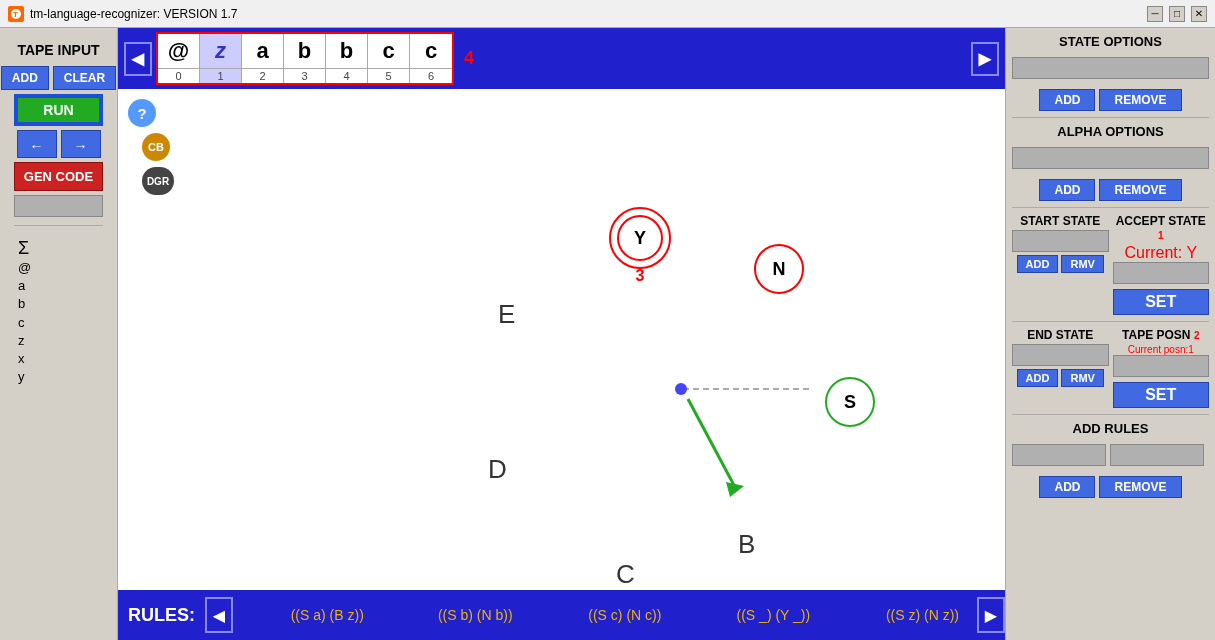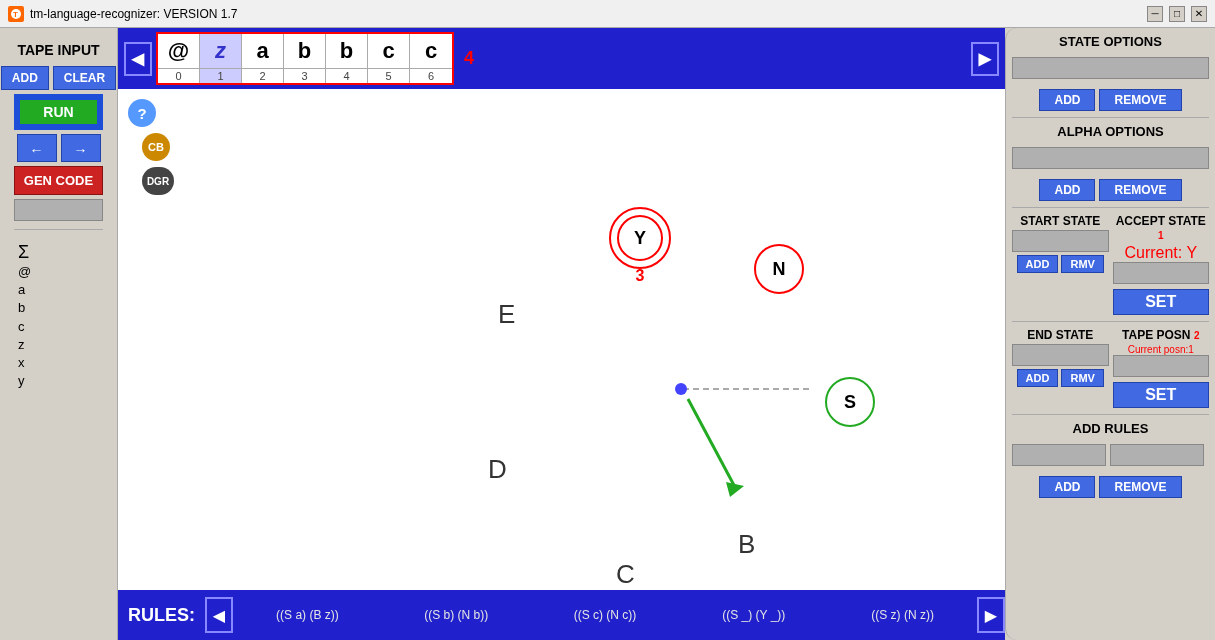--- a/index.html
+++ b/index.html
@@ -49,21 +49,21 @@
       color: white;
       border: 1px solid #2244aa;
       padding: 4px 10px;
       cursor: pointer;
       font-size: 12px;
       font-weight: bold;
     }
     .btn-green {
       background: #22aa22;
       color: white;
-      border: 6px solid #1d4ed8;
+      border: 4px solid #1d4ed8;
       padding: 4px 0;
       cursor: pointer;
       font-size: 14px;
       font-weight: bold;
       width: 100%;
       text-align: center;
     }
     .btn-red {
       background: #cc2222;
       color: white;
@@ -258,39 +258,38 @@
       border: 2px solid #8888ff;
       width: 28px;
       height: 36px;
       cursor: pointer;
       font-size: 16px;
       display: flex;
       align-items: center;
       justify-content: center;
     }
     .rule-item {
-      color: #e5e5e5;
-      font-size: 12px;
+      color: #eab308;
+      font-size: 14px;
       padding: 0 18px;
       white-space: nowrap;
       flex: 1;
-      text-align: center;
+      text-align: right;
     }
 
     
     .right-panel {
       width: 210px;
       background: #d4d0c8;
       border-left: 1px solid #aaa;
       display: flex;
       flex-direction: column;
       padding: 6px;
       gap: 6px;
       overflow-y: auto;
-      border-radius: 12px;
     }
     .right-section-title {
       text-align: center;
       font-weight: bold;
       font-size: 13px;
       margin-bottom: 2px;
     }
     .right-input {
       background: #b0b0b0;
       border: 1px solid #888;

